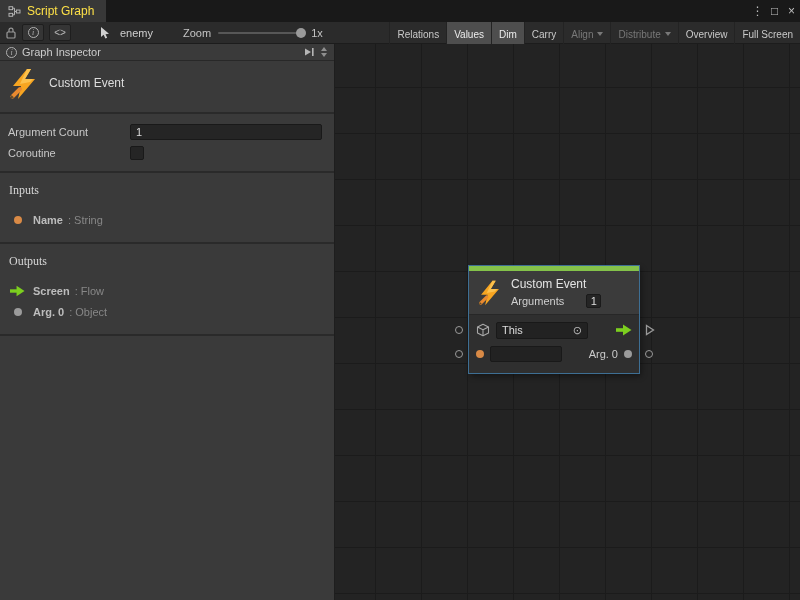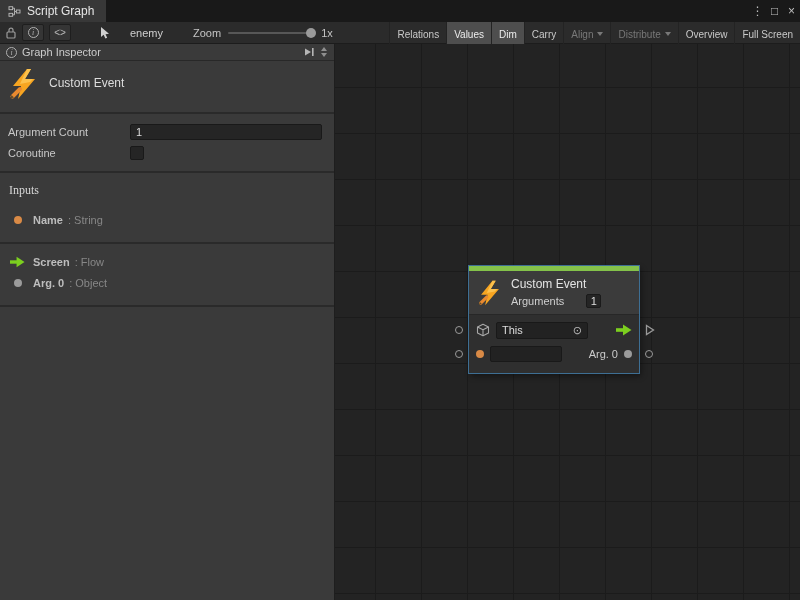--- a/index.html
+++ b/index.html
@@ -2,30 +2,30 @@
 <html><head>
 <meta charset="utf-8">
 <style>
   * { margin:0; padding:0; box-sizing:border-box; }
   html,body { width:800px; height:600px; overflow:hidden; }
   body { font-family:"Liberation Sans", sans-serif; font-size:11px; color:#c8c8c8; background:#191919; }
   .window { width:800px; height:600px; display:flex; flex-direction:column; }
 
   
   .titlebar { height:22px; flex:0 0 22px; background:#191919; display:flex; align-items:stretch; }
-  .tab { display:flex; align-items:center; gap:6px; background:#383838; padding:0 12px 0 8px; font-size:12px; color:#e5e5e5; cursor:default; }
+  .tab { display:flex; align-items:center; gap:6px; background:#383838; padding:0 12px 0 8px; font-size:12px; color:#fde047; cursor:default; }
   .titlebar-spacer { flex:1; }
   .win-btn { width:17px; display:flex; align-items:center; justify-content:center; color:#bfbfbf; font-size:12px; cursor:default; }
 
   
   .toolbar { height:22px; flex:0 0 22px; background:#2b2b2b; border-bottom:1px solid #1c1c1c; display:flex; align-items:center; }
   .lock-wrap { margin-left:5px; display:flex; align-items:center; }
   .tool-icon-btn { height:17px; min-width:22px; margin-left:5px; border:1px solid #1e1e1e; background:#353535; border-radius:2px; display:flex; align-items:center; justify-content:center; color:#b8b8b8; font-size:10px; padding:0 3px; }
   .info-circle { width:11px; height:11px; border:1px solid #b0b0b0; border-radius:50%; font:italic 8px "Liberation Serif", serif; display:flex; align-items:center; justify-content:center; color:#b0b0b0; }
-  .breadcrumb { display:flex; align-items:center; gap:19px; margin-left:28px; color:#cfcfcf; }
+  .breadcrumb { display:flex; align-items:center; gap:9px; margin-left:28px; color:#cfcfcf; }
   .zoom { display:flex; align-items:center; margin-left:30px; color:#c4c4c4; }
   .slider-track { width:86px; height:2px; background:#575757; border-radius:1px; position:relative; margin:0 7px; }
   .slider-handle { position:absolute; right:-2px; top:-4px; width:10px; height:10px; border-radius:50%; background:#9a9a9a; }
   .tbtn-group { margin-left:auto; display:flex; align-items:stretch; height:100%; }
   .tbtn { padding:12px 7px; display:flex; align-items:center; border-left:1px solid #232323; color:#c9c9c9; font-size:10px; cursor:default; white-space:nowrap; }
   .tbtn.active { background:#4e4e4e; color:#ededed; }
   .tbtn.disabled { color:#787878; }
   .caret { width:0; height:0; border-left:3.5px solid transparent; border-right:3.5px solid transparent; border-top:4px solid currentColor; margin-left:4px; }
 
   
@@ -250,20 +250,21 @@
         <div class="io-row">
           <span class="io-icon-slot">
             <span class="dot orange"></span>
           </span>
           <span class="io-name">Name</span>
           <span class="io-type">: String</span>
         </div>
       </div>
 
       <div class="io-section">
+        <div class="io-title">Outputs</div>
         <div class="io-row">
           <span class="io-icon-slot">
             <svg width="16" height="12">
                 <use href="#ico-flow"></use>
               </svg>
           </span>
           <span class="io-name">Screen</span>
           <span class="io-type">: Flow</span>
         </div>
         <div class="io-row">

